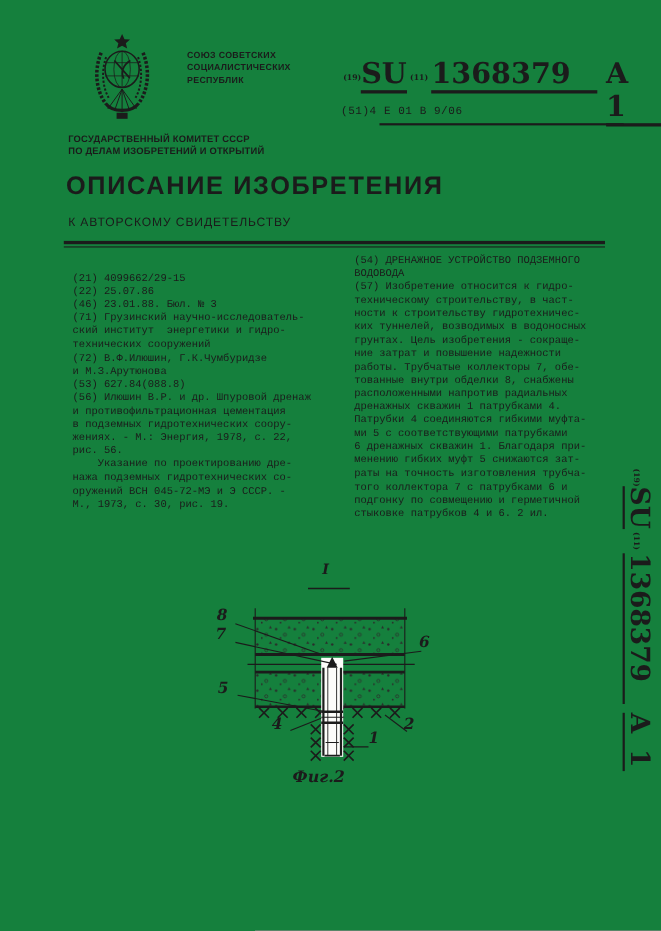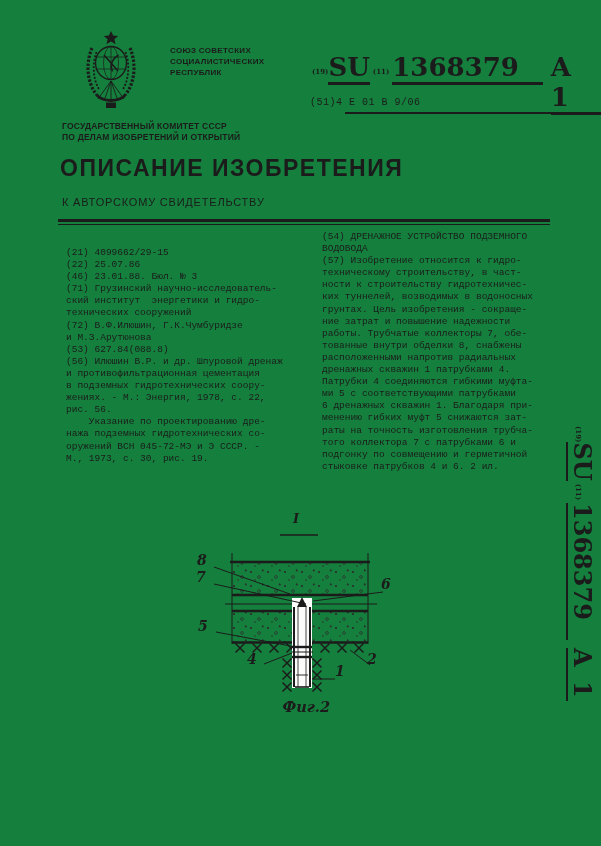--- a/index.html
+++ b/index.html
@@ -29,21 +29,21 @@
        line-height:12.1px;white-space:pre;}
   .col-left{left:66px;top:247px;}
   .col-right{left:322px;top:231px;}
   
   .fig{left:180px;top:512px;width:230px;height:212px;}
   .fig svg{position:absolute;left:0;top:0;}
   .fig-label{position:absolute;font-family:"DejaVu Serif",serif;font-style:italic;
        font-weight:bold;font-size:14px;line-height:14px;}
   .fig-section{position:absolute;left:103px;top:-1px;width:26px;text-align:center;
        font-family:"DejaVu Serif",serif;font-style:italic;font-weight:bold;font-size:13px;}
-  .fig-caption{position:absolute;left:86px;top:186px;width:64px;text-align:right;
+  .fig-caption{position:absolute;left:86px;top:186px;width:64px;text-align:left;
        font-family:"DejaVu Serif",serif;font-style:italic;font-weight:bold;font-size:14.5px;}
   
   .side{left:596px;top:426px;width:0;height:0;}
   .side-inner{width:292px;transform:rotate(90deg);transform-origin:top left;
        display:flex;align-items:baseline;font-family:"DejaVu Serif",serif;font-weight:bold;}
   .side .big{font-size:24px;line-height:28px;border-bottom:2.5px solid #1b1b1b;}
   .side .num-big{padding-right:20px;}
 </style>
 </head>
 <body>

